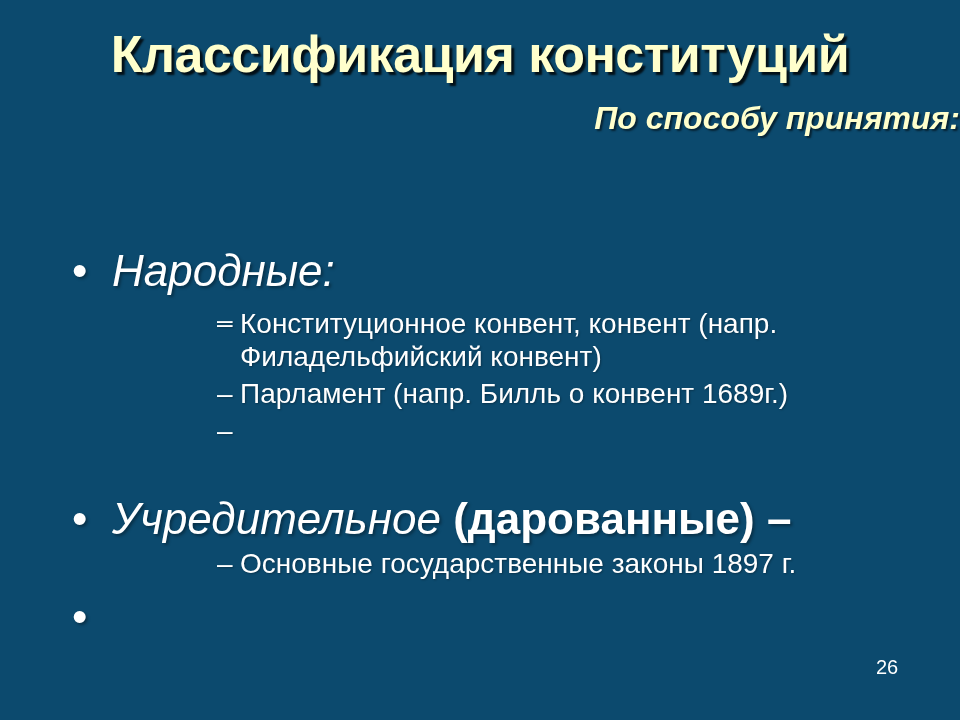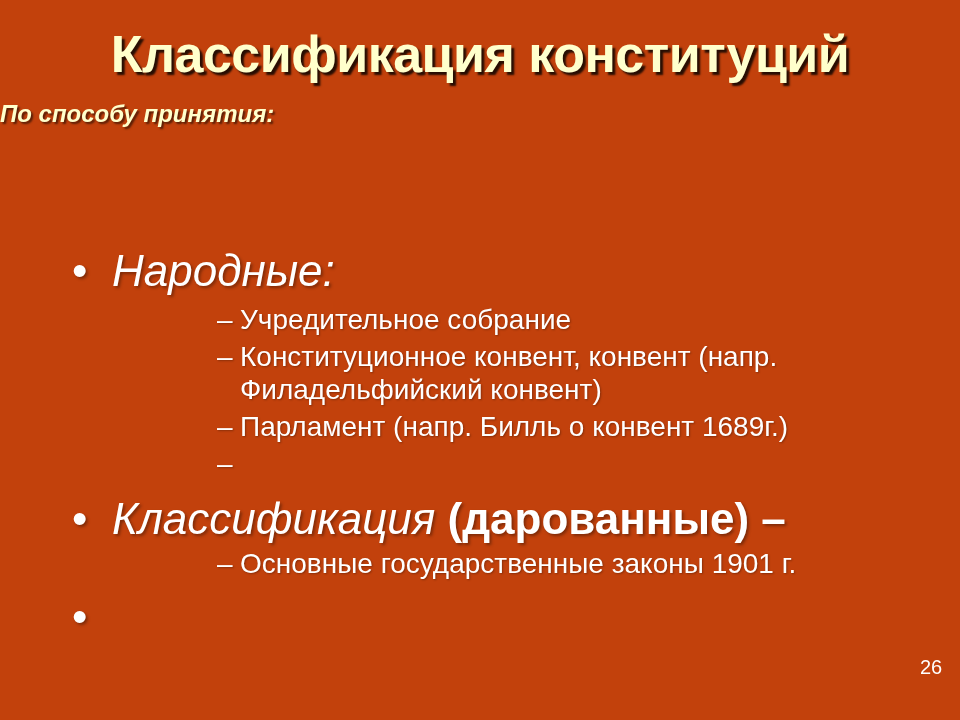--- a/index.html
+++ b/index.html
@@ -5,21 +5,21 @@
   html, body {
     margin: 0;
     padding: 0;
     background: #222;
   }
   .slide {
     position: relative;
     width: 960px;
     height: 720px;
     margin: 0 auto;
-    background: #c2410c;
+    background: #0c4a6e;
     overflow: hidden;
     font-family: "Liberation Sans", sans-serif;
   }
 
   
   .title {
     position: absolute;
     top: 24px;
     left: 0;
     right: 0;
@@ -29,22 +29,22 @@
     color: #ffffcc;
     letter-spacing: -0.5px;
     text-shadow: 3px 3px 2px rgba(0, 0, 0, 0.8);
     white-space: nowrap;
   }
   .subtitle {
     position: absolute;
     top: 100px;
     left: 0;
     right: 0;
-    text-align: left;
-    font-size: 24px;
+    text-align: right;
+    font-size: 32px;
     font-weight: bold;
     font-style: italic;
     color: #ffffcc;
     text-shadow: 2px 2px 2px rgba(0, 0, 0, 0.55);
     white-space: nowrap;
   }
 
   
   .l1 {
     position: absolute;
@@ -92,21 +92,21 @@
   .sub-item .dash {
     position: absolute;
     left: 0;
     top: 0;
   }
 
   
   .page-number {
     position: absolute;
     top: 656px;
-    left: 920px;
+    left: 876px;
     font-size: 20px;
     color: #ffffff;
   }
 </style>
 </head>
 <body>
 
 <div class="slide">
 
   <div class="title">Классификация конституций</div>
@@ -114,45 +114,44 @@
   <div class="subtitle">По способу принятия:</div>
 
   <div class="l1 l1-1">
     <span class="dot">•</span>
     <span>Народные:</span>
   </div>
 
   <div class="sublist sublist-1">
     <div class="sub-item">
       <span class="dash">–</span>
-      <span>Учредительное собрание</span>
     </div>
     <div class="sub-item">
       <span class="dash">–</span>
       <span>Конституционное конвент, конвент (напр. Филадельфийский конвент)</span>
     </div>
     <div class="sub-item">
       <span class="dash">–</span>
       <span>Парламент (напр. Билль о конвент 1689г.)</span>
     </div>
     <div class="sub-item">
       <span class="dash">–</span>
     </div>
   </div>
 
   <div class="l1 l1-2">
     <span class="dot">•</span>
-    <span>Классификация</span>
+    <span>Учредительное</span>
     <span class="roman"> <span>(дарованные) –</span></span>
   </div>
 
   <div class="sublist sublist-2">
     <div class="sub-item">
       <span class="dash">–</span>
-      <span>Основные государственные законы 1901 г.</span>
+      <span>Основные государственные законы 1897 г.</span>
     </div>
   </div>
 
   <div class="l1 l1-3">
     <span class="dot">•</span>
   </div>
 
   <div class="page-number">26</div>
 
 </div>

